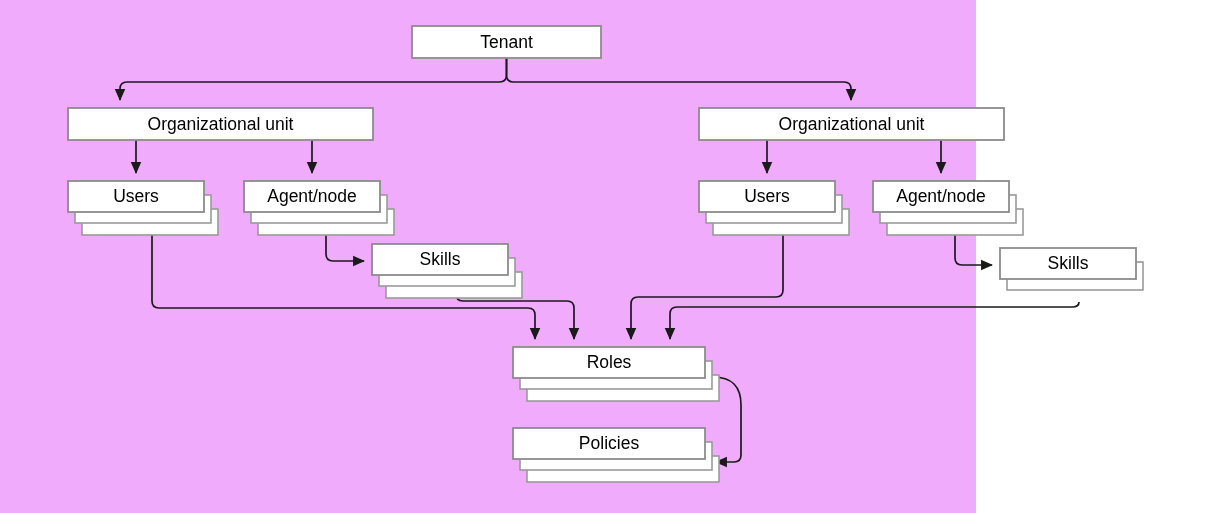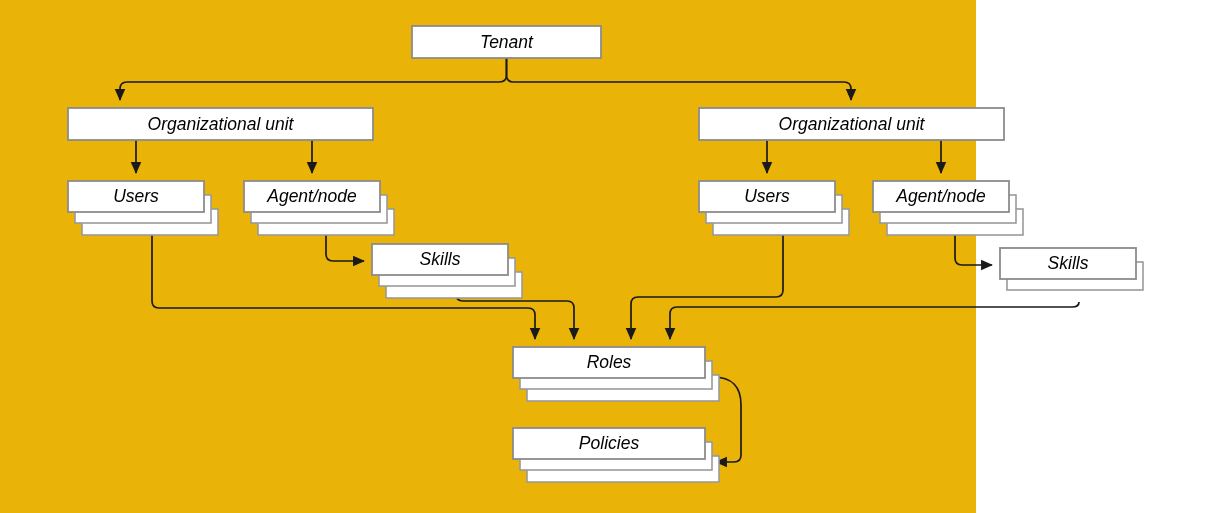--- a/index.html
+++ b/index.html
@@ -10,22 +10,21 @@
   body {
     width: 1208px;
     height: 513px;
     font-family: "Liberation Sans", sans-serif;
     overflow: hidden;
   }
   #diagram-root {
     position: relative;
     width: 976px;
     height: 513px;
-    background: #eab308;
-    font-style: italic;
+    background: #f0abfc;
   }
   svg.canvas {
     position: absolute;
     top: 0;
     left: 0;
     width: 1208px;
     height: 513px;
     display: block;
   }
   .node-box {

